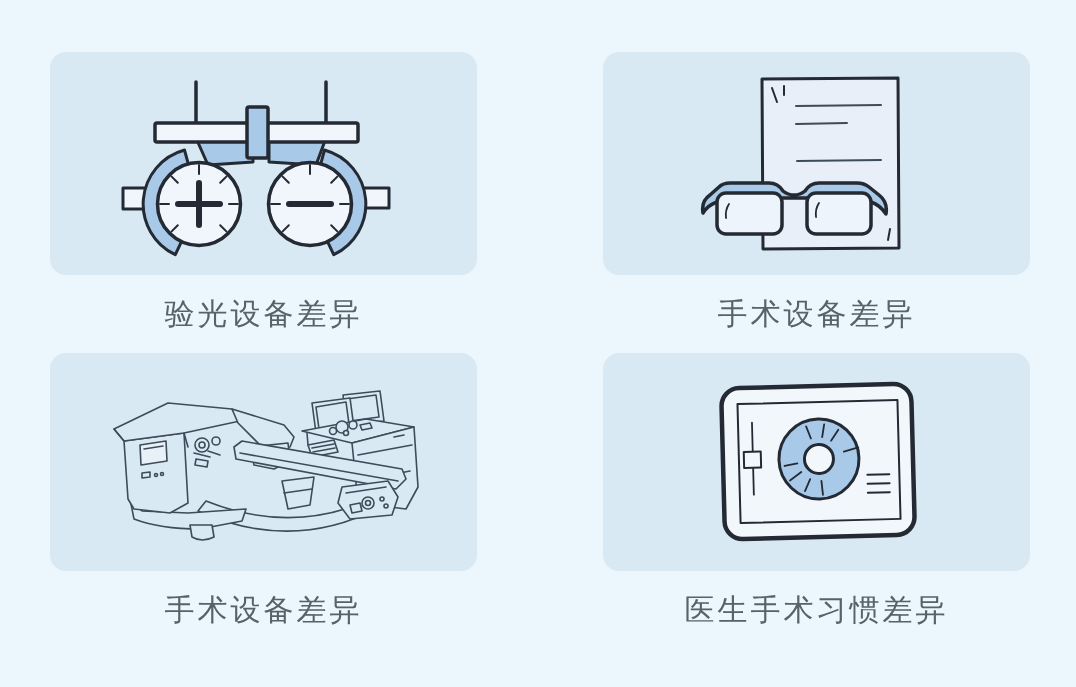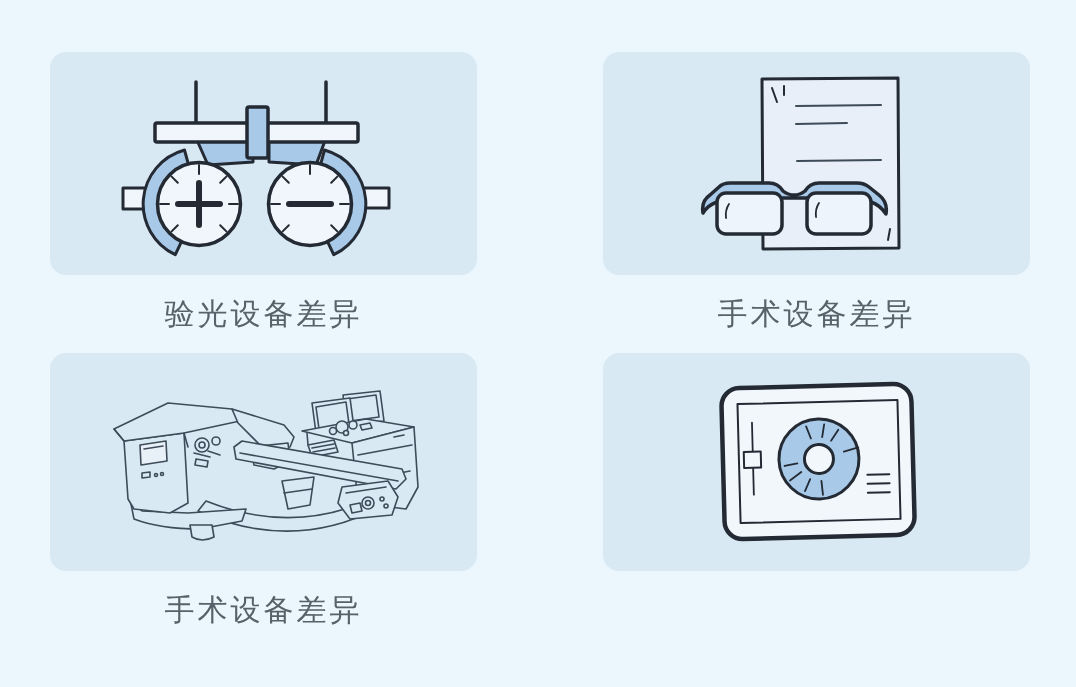--- a/index.html
+++ b/index.html
@@ -236,16 +236,17 @@
               </g>
             </g>
             <g stroke-width="2">
               <line x1="264" y1="123" x2="286" y2="123"></line>
               <line x1="264" y1="132" x2="286" y2="132"></line>
               <line x1="264" y1="141" x2="286" y2="141"></line>
             </g>
           </g>
         </svg>
       </div>
+      <figcaption class="caption">医生手术习惯差异</figcaption>
     </figure>
 
   </div>
 </div>
 
 </body></html>

